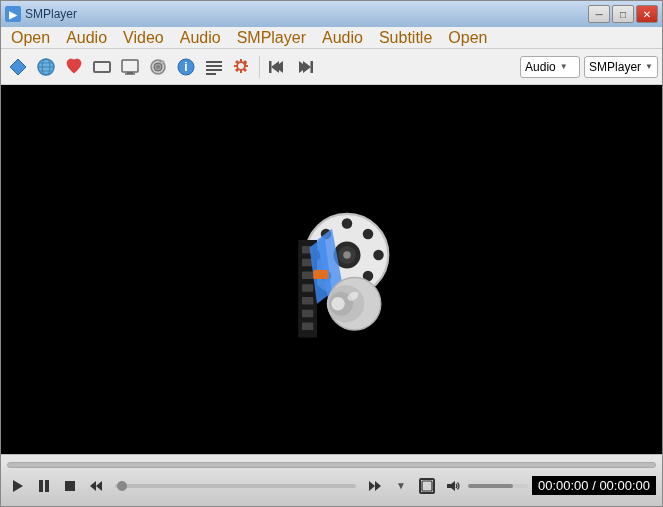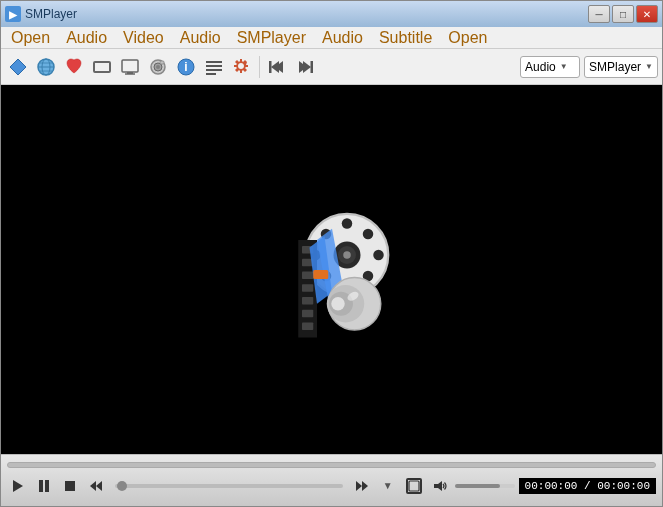--- a/index.html
+++ b/index.html
@@ -182,23 +182,23 @@
       align-items: center;
       justify-content: center;
       cursor: pointer;
       color: #333;
       font-size: 13px;
     }
     .time-display {
       margin-left: auto;
       background: #000;
       color: #fff;
-      font-size: 11px;
+      font-size: 13px;
       padding: 2px 6px;
-      font-family: Liberation Mono, monospace;
+      font-family: Liberation Sans, sans-serif;
       white-space: nowrap;
     }
     .seek-bar {
       flex: 1;
       height: 4px;
       background: #bbb;
       border-radius: 2px;
       position: relative;
       margin: 0 4px;
       cursor: pointer;

